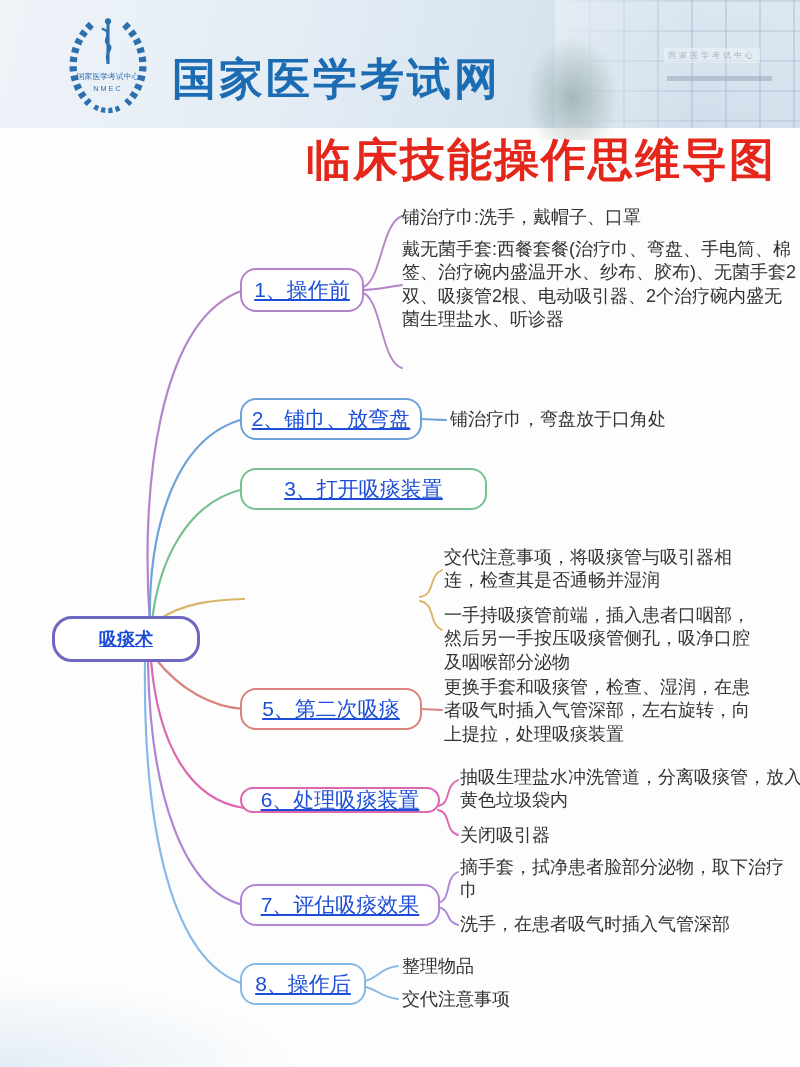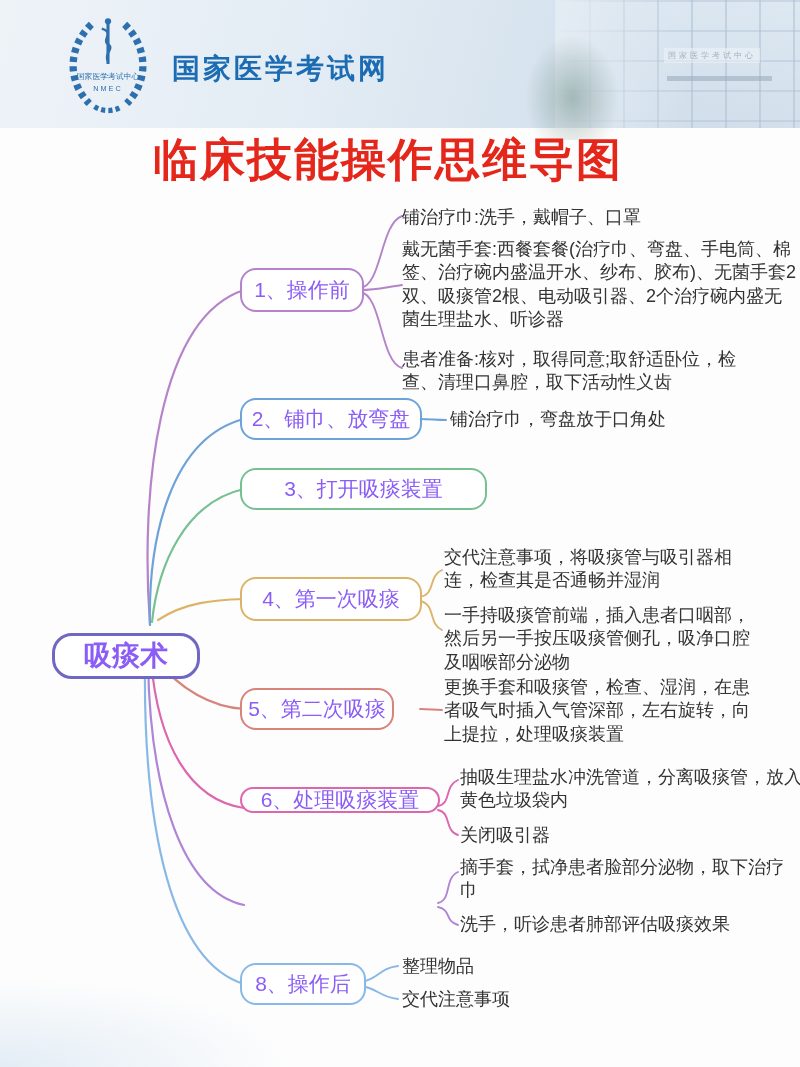--- a/index.html
+++ b/index.html
@@ -39,37 +39,38 @@
     background:rgba(110,130,150,.55); z-index:2;
   }
   .tree{
     position:absolute; left:-30px; bottom:-12px; width:95px; height:105px;
     background:radial-gradient(ellipse at 50% 60%, rgba(64,104,88,.60), rgba(64,104,88,0) 70%);
     z-index:2;
   }
   .logo{ position:absolute; left:56px; top:12px; }
   .site-name{
     position:absolute; left:172px; top:50px;
-    font-size:28px; font-weight:700; color:#1c6cb4; letter-spacing:3px;
+    font-size:44px; font-weight:700; color:#1c6cb4; letter-spacing:3px;
   }
   
   .main-title{
-    position:absolute; top:130px; left:0; width:776px; text-align:center;
+    position:absolute; top:130px; left:0; width:776px; text-align:right;
     font-size:45px; font-weight:800; color:#e4261b; letter-spacing:2px;
     font-family:"DejaVu Sans","Liberation Sans",sans-serif;
   }
   
   .connectors{ position:absolute; left:0; top:0; width:800px; height:1067px; pointer-events:none; }
   .node{
     position:absolute; background:#fff; border:2.5px solid #999; border-radius:16px;
     display:flex; align-items:center; justify-content:center;
-    font-size:21px; color:#8b5cf6; font-weight:500; white-space:nowrap;
+    font-size:21px; color:#1d4ed8; font-weight:500; white-space:nowrap;
     box-shadow:0 0 0 1px rgba(255,255,255,.6) inset;
+    text-decoration:underline;
   }
-  .root-node{ border-width:3px; border-radius:20px; font-size:28px; font-weight:600;margin-top:17px; }
+  .root-node{ border-width:3px; border-radius:20px; font-size:18px; font-weight:600; }
   .detail{
     position:absolute; font-size:18px; line-height:1.3; color:#333; letter-spacing:0;
   }
   .nowrap{ white-space:nowrap; }
 </style>
 </head>
 <body>
 
 <div class="page">
 
@@ -123,39 +124,38 @@
       <path d="M362,982 C378,979 380,968 398,966" stroke="#88b9e6"></path>
       <path d="M362,986 C378,989 380,997 398,999" stroke="#88b9e6"></path>
     </g>
   </svg>
 
   <div class="node root-node" style="left: 52px; top: 616px; width: 148px; height: 46px; border-color: rgb(111, 104, 194);">吸痰术</div>
 
   <div class="node" style="left: 240px; top: 268px; width: 124px; height: 44px; border-color: rgb(181, 131, 201);">1、操作前</div>
   <div class="node" style="left: 240px; top: 398px; width: 182px; height: 42px; border-color: rgb(110, 163, 218);">2、铺巾、放弯盘</div>
   <div class="node" style="left: 240px; top: 468px; width: 247px; height: 42px; border-color: rgb(119, 192, 146);">3、打开吸痰装置</div>
-  <div class="node" style="left: 240px; top: 577px; width: 182px; height: 44px; border-color: rgb(220, 180, 105);">4、第一次吸痰</div>
-  <div class="node" style="left: 240px; top: 688px; width: 154px; height: 42px; border-color: rgb(216, 131, 123);">5、第二次吸痰</div>
+  <div class="node" style="left: 240px; top: 688px; width: 182px; height: 42px; border-color: rgb(216, 131, 123);">5、第二次吸痰</div>
   <div class="node" style="left: 240px; top: 787px; width: 200px; height: 26px; border-color: rgb(221, 103, 174);">6、处理吸痰装置</div>
+  <div class="node" style="left: 240px; top: 884px; width: 200px; height: 42px; border-color: rgb(175, 133, 214);">7、评估吸痰效果</div>
   <div class="node" style="left: 240px; top: 963px; width: 126px; height: 42px; border-color: rgb(136, 185, 230);">8、操作后</div>
 
   <div class="detail nowrap" style="left:402px; top:206px;">铺治疗巾:洗手，戴帽子、口罩</div>
   <div class="detail" style="left:402px; top:238px; width:398px;">戴无菌手套:西餐套餐(治疗巾、弯盘、手电筒、棉签、治疗碗内盛温开水、纱布、胶布)、无菌手套2双、吸痰管2根、电动吸引器、2个治疗碗内盛无菌生理盐水、听诊器</div>
-  <div class="detail" style="left:402px; top:348px; width:340px;">患者准备:核对，取得同意;取舒适卧位，检查、清理口鼻腔，取下活动性义齿</div>
 
   <div class="detail nowrap" style="left:450px; top:408px;">铺治疗巾，弯盘放于口角处</div>
 
 
   <div class="detail" style="left:444px; top:546px; width:315px;">交代注意事项，将吸痰管与吸引器相连，检查其是否通畅并湿润</div>
   <div class="detail" style="left:444px; top:604px; width:315px;">一手持吸痰管前端，插入患者口咽部，然后另一手按压吸痰管侧孔，吸净口腔及咽喉部分泌物</div>
 
   <div class="detail" style="left:444px; top:676px; width:315px;">更换手套和吸痰管，检查、湿润，在患者吸气时插入气管深部，左右旋转，向上提拉，处理吸痰装置</div>
 
   <div class="detail" style="left:460px; top:766px; width:345px;">抽吸生理盐水冲洗管道，分离吸痰管，放入黄色垃圾袋内</div>
   <div class="detail nowrap" style="left:460px; top:824px;">关闭吸引器</div>
 
   <div class="detail" style="left:460px; top:856px; width:330px;">摘手套，拭净患者脸部分泌物，取下治疗巾</div>
-  <div class="detail nowrap" style="left:460px; top:913px;">洗手，听诊患者肺部评估吸痰效果</div>
+  <div class="detail nowrap" style="left:460px; top:913px;">洗手，在患者吸气时插入气管深部</div>
 
   <div class="detail nowrap" style="left:402px; top:955px;">整理物品</div>
   <div class="detail nowrap" style="left:402px; top:988px;">交代注意事项</div>
 
 </div>
 
 </body></html>

